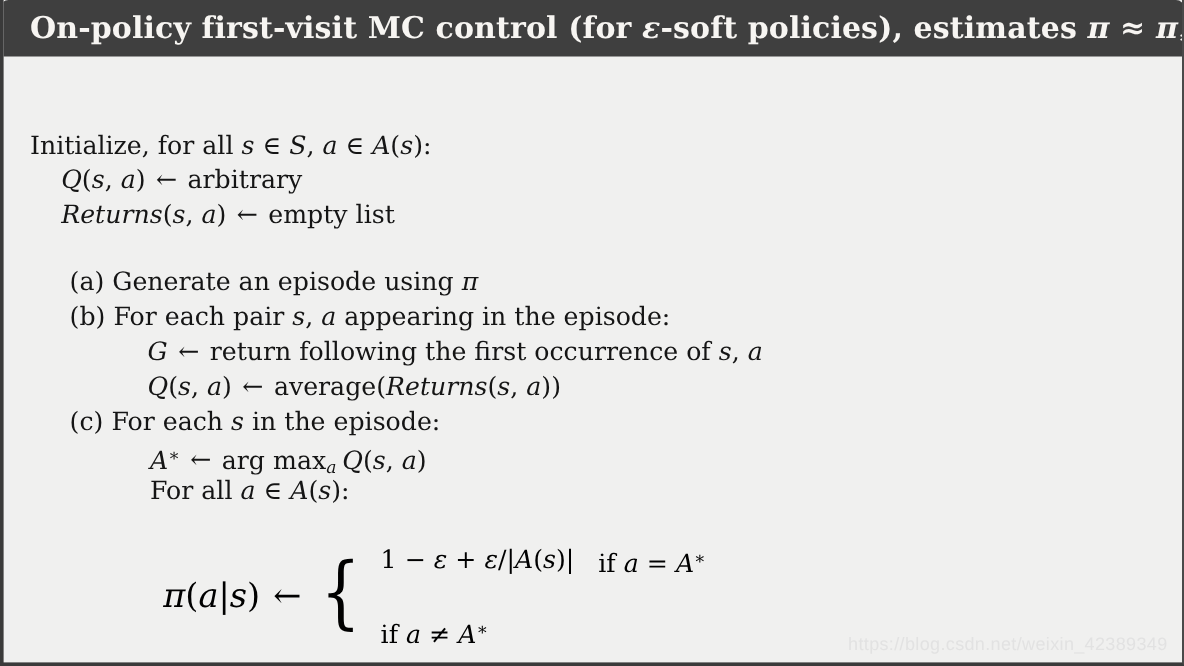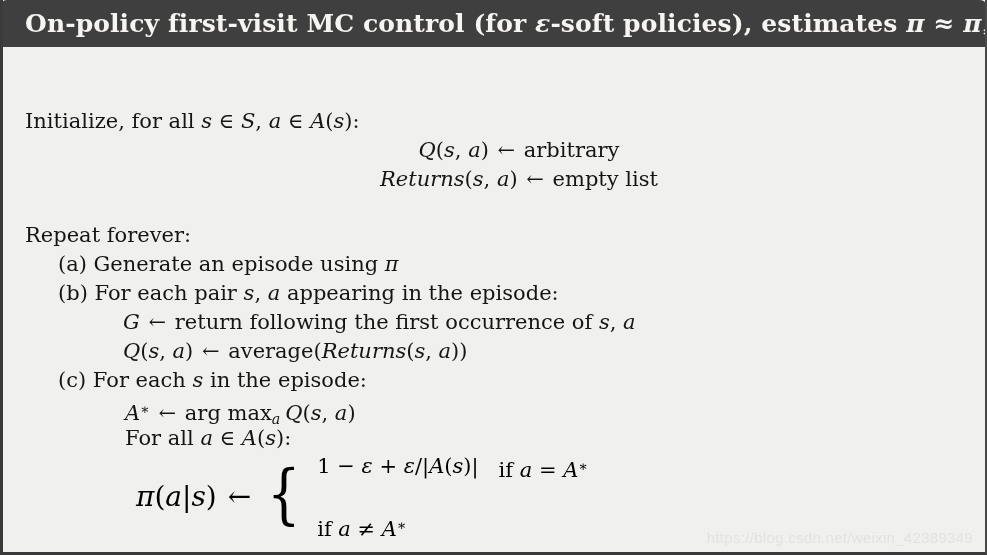--- a/index.html
+++ b/index.html
@@ -76,21 +76,21 @@
 
   .line {
     height: 29px;
     line-height: 29px;
     white-space: nowrap;
     font-size: 21px;
   }
   .blank-line { height: 27px; }
 
   .ind0 { padding-left: 0px; }
-  .ind1 { padding-left: 26px; text-align: center; }
+  .ind1 { padding-left: 26px; }
   .ind2 { padding-left: 33px; }
   .ind3 { padding-left: 98px; }
   .ind4 { padding-left: 100px; }
 
   
   .mi {
     font-style: italic;
     font-family: "DejaVu Serif", "Liberation Serif", serif;
   }
   .mroman { font-style: normal; }
@@ -185,23 +185,20 @@
       <span class="mi">Q</span><span class="mroman">(</span><span class="mi">s</span><span class="mroman">, </span><span class="mi">a</span><span class="mroman">)</span><span class="arrow"> ← </span><span class="mroman">arbitrary</span>
     </div>
 
     <div class="line ind1">
       <span class="mi">Returns</span><span class="mroman">(</span><span class="mi">s</span><span class="mroman">, </span><span class="mi">a</span><span class="mroman">)</span><span class="arrow"> ← </span><span class="mroman">empty list</span>
     </div>
 
 
     <div class="line blank-line">&nbsp;</div>
 
-    <div class="line ind0">
-      <span class="mroman">Repeat forever:</span>
-    </div>
 
     <div class="line ind2">
       <span class="mroman">(a) Generate an episode using </span><span class="mi">π</span>
     </div>
 
     <div class="line ind2">
       <span class="mroman">(b) For each pair </span><span class="mi">s</span><span class="mroman">, </span><span class="mi">a</span><span class="mroman"> appearing in the episode:</span>
     </div>
 
     <div class="line ind3">

